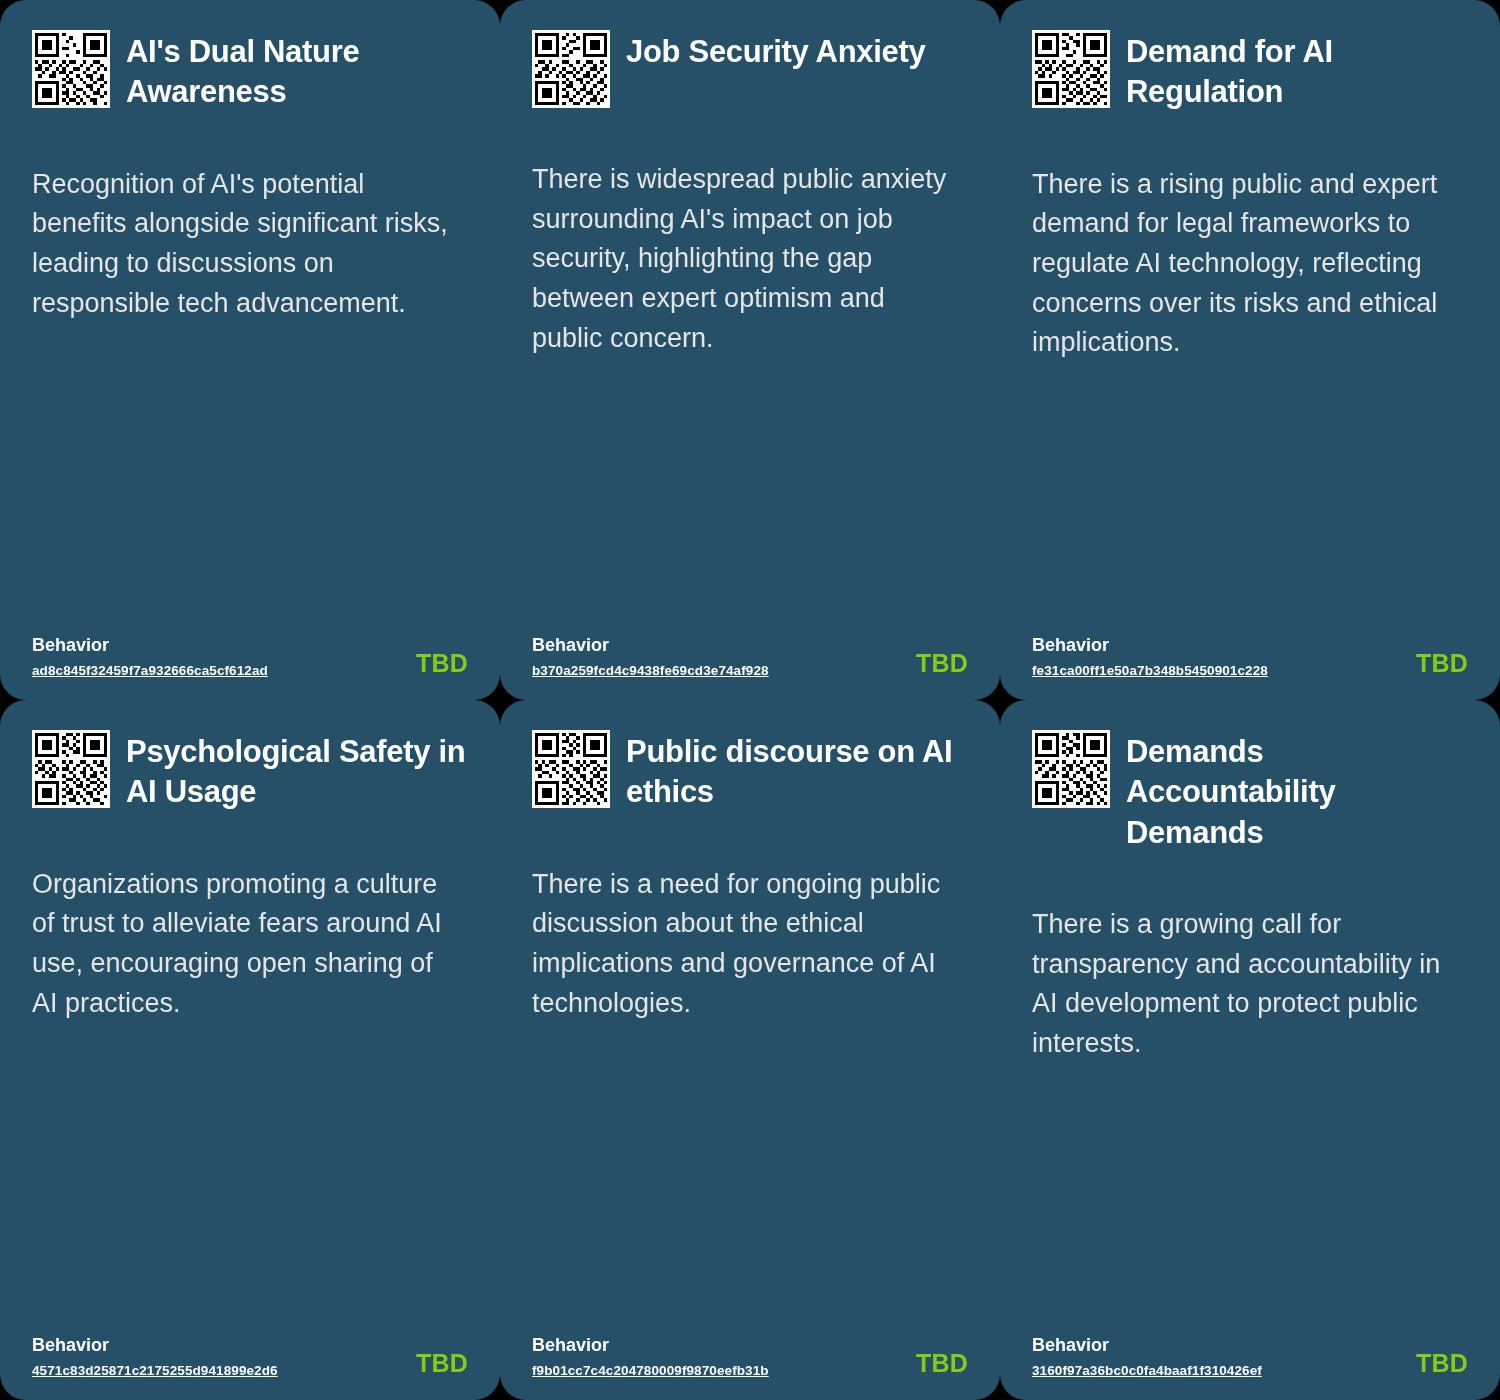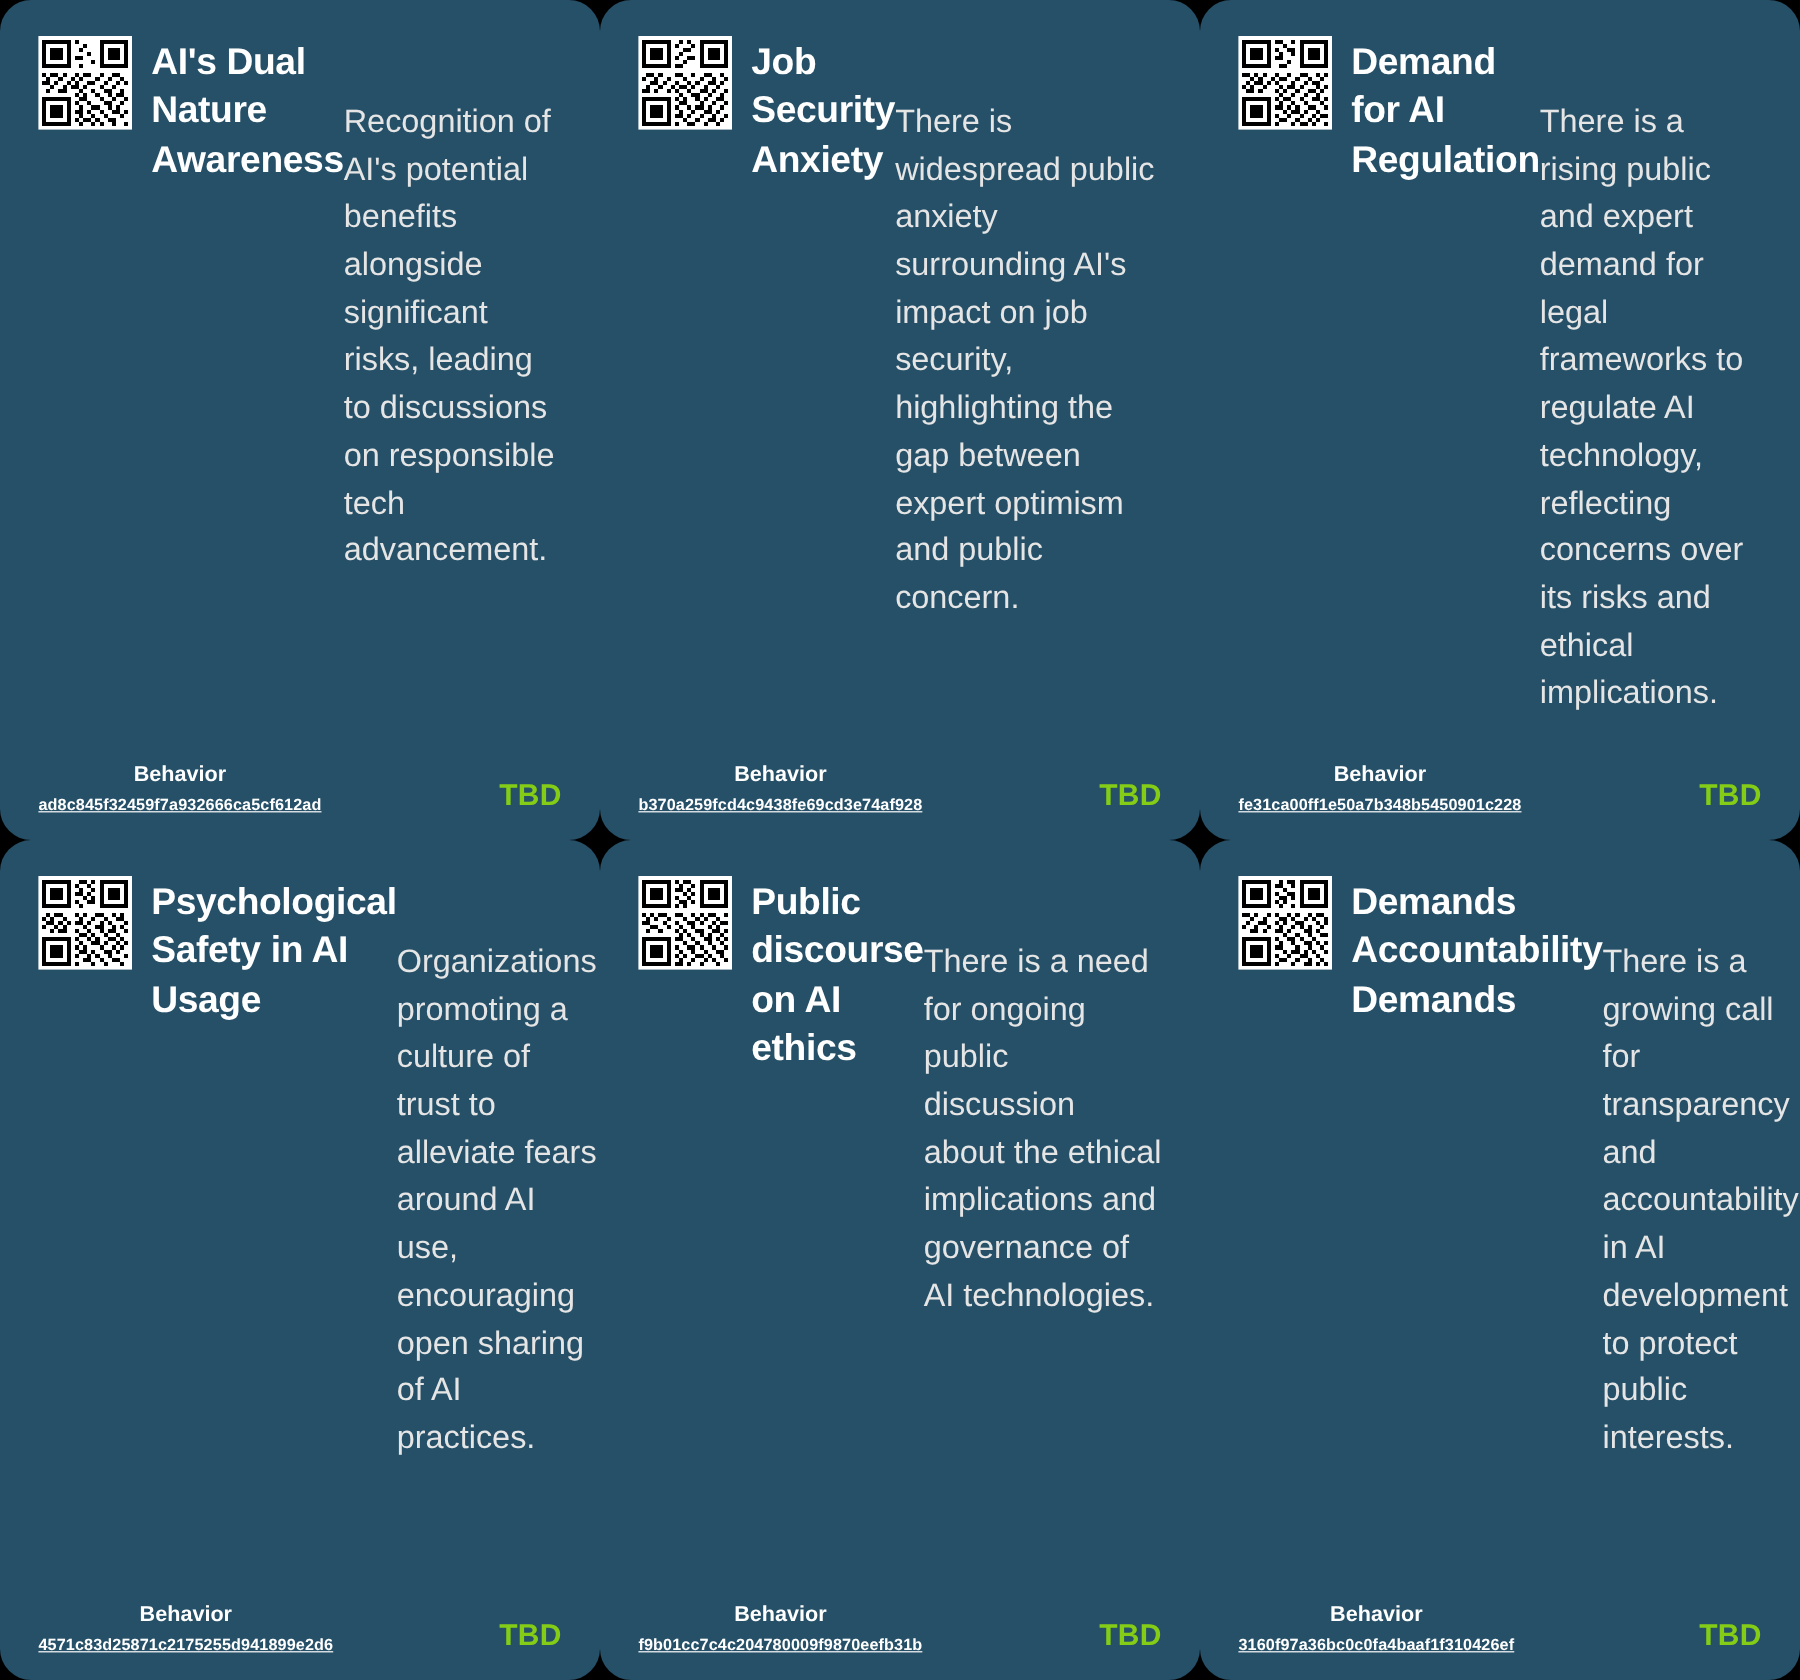--- a/index.html
+++ b/index.html
@@ -26,21 +26,21 @@
     grid-template-columns: 500px 500px 500px;
     grid-template-rows: 700px 700px;
   }
   .card {
     position: relative;
     box-sizing: border-box;
     background: #255068;
     border-radius: 26px;
     padding: 30px 32px 20px 32px;
     display: flex;
-    flex-direction: row;
+    flex-direction: column;
     overflow: hidden;
   }
   .card-head {
     display: flex;
     align-items: flex-start;
     gap: 16px;
   }
   .qr {
     flex: 0 0 auto;
     width: 78px;
@@ -67,21 +67,20 @@
     max-width: 420px;
   }
   .card-footer {
     position: absolute;
     left: 32px;
     right: 32px;
     bottom: 22px;
     display: flex;
     align-items: flex-end;
     justify-content: space-between;
-    text-align: center;
   }
   .footer-left {
     display: flex;
     flex-direction: column;
     gap: 7px;
   }
   .footer-kind {
     font-size: 18px;
     font-weight: bold;
     color: #ffffff;

